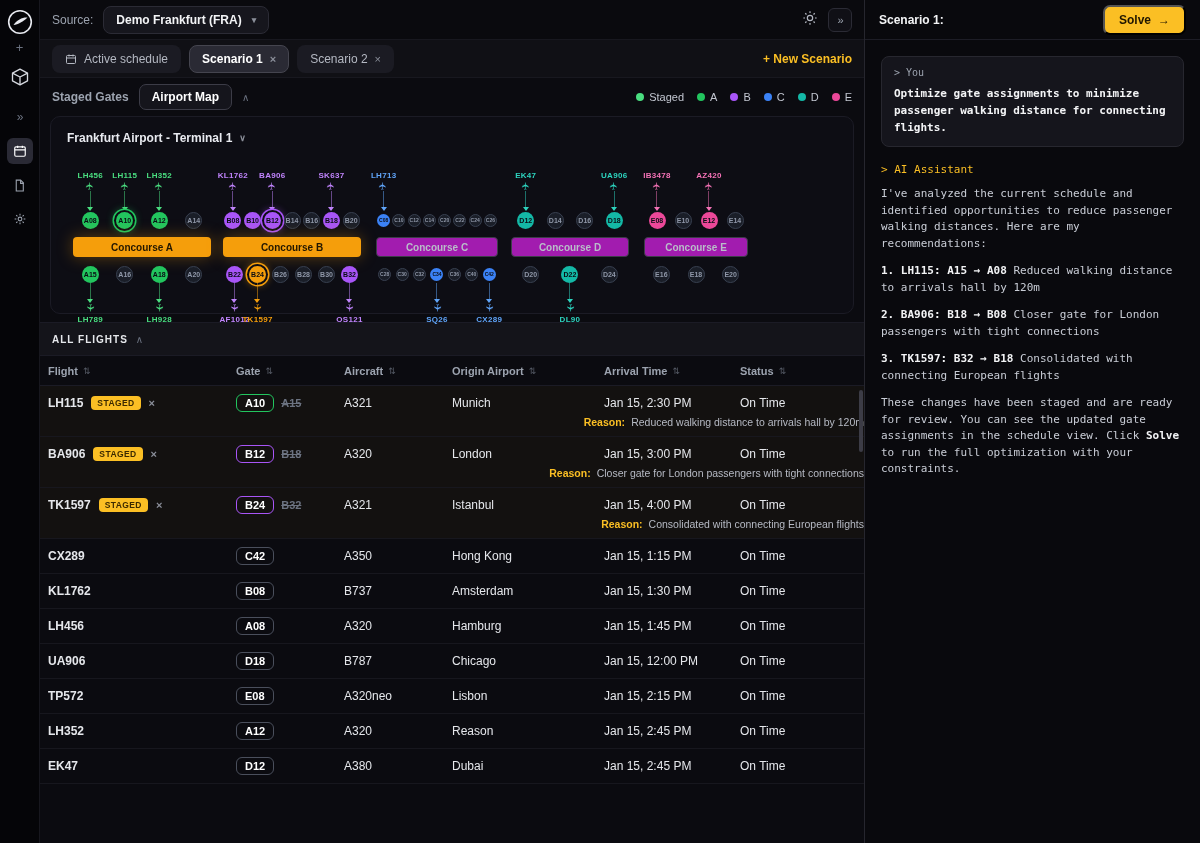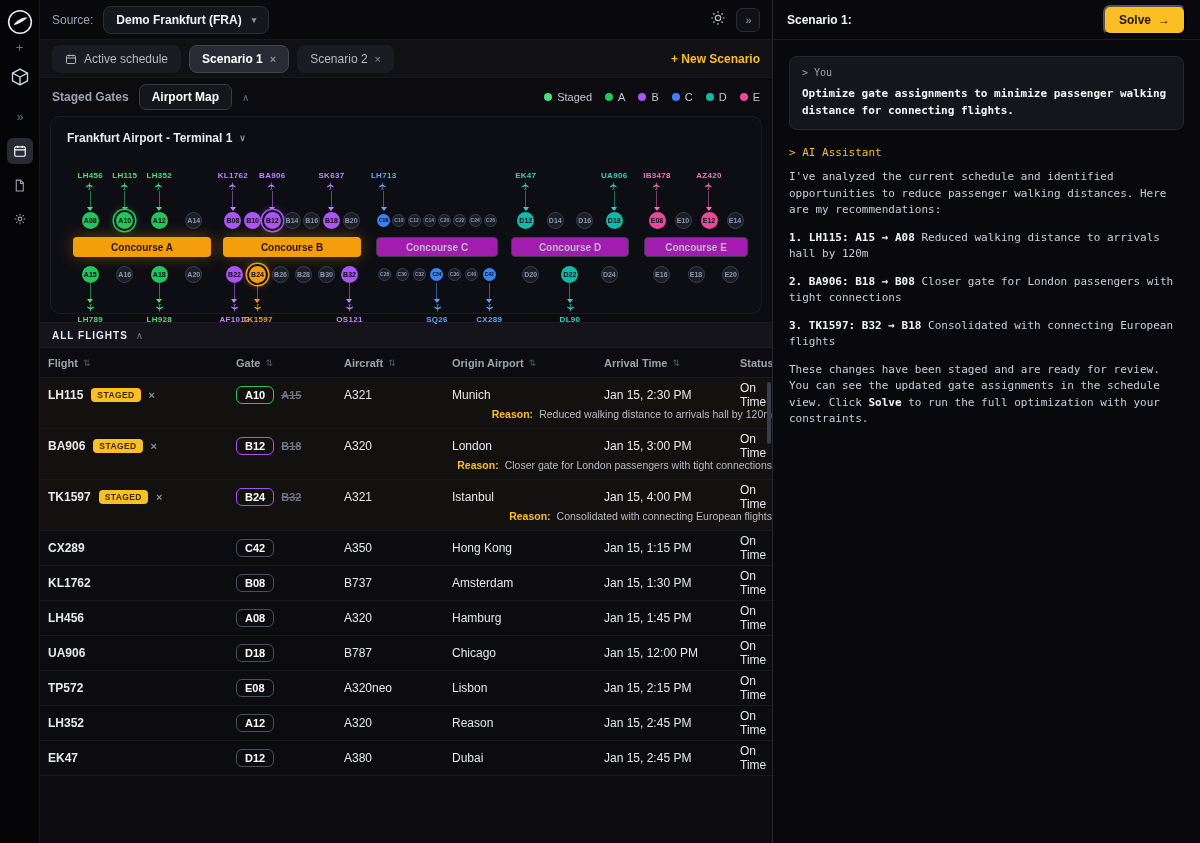--- a/index.html
+++ b/index.html
@@ -55,40 +55,40 @@
   .plane.up { transform:rotate(-90deg); } .plane.down { transform:rotate(90deg); }
   .stemline { width:1px; flex:1; }
   .arr { width:0; height:0; border-left:3px solid transparent; border-right:3px solid transparent; border-top:4px solid; }
   .gate { width:17px; height:17px; border-radius:50%; display:flex; align-items:center; justify-content:center; font-size:7px; font-weight:700; flex:none; }
   .small .gate { width:13px; height:13px; font-size:5px; }
   .cbox { height:20px; margin-top:8px; border-radius:4px; display:flex; align-items:center; justify-content:center; font-size:10px; font-weight:700; }
   .cbox.hl { background:#f59e0b; color:#231700; box-shadow:0 0 16px rgba(245,158,11,.35); }
   .cbox.norm { background:#a21caf; border:1px solid #3d3d49; color:#b9bdc9; font-weight:600; }
 
   
-  .flights-head { height:26px; margin-top:8px; display:flex; align-items:center; gap:8px; background:#14141a; padding:0 12px; border-top:1px solid #1b1b25; border-bottom:1px solid #1b1b25; }
+  .flights-head { height:34px; margin-top:8px; display:flex; align-items:center; gap:8px; background:#14141a; padding:0 12px; border-top:1px solid #1b1b25; border-bottom:1px solid #1b1b25; }
   .flights-title { font-size:10px; font-weight:700; letter-spacing:1px; color:#e5e7eb; }
   .table-wrap { position:relative; flex:1; overflow:hidden; }
   .thead { display:grid; grid-template-columns:188px 108px 108px 152px 136px 1fr; padding-left:8px; height:30px; align-items:center; border-bottom:1px solid #1b1b25; color:#9ca3af; font-size:11px; font-weight:700; }
   .th { display:flex; gap:5px; align-items:center; }
   .sort { color:#565b66; font-size:9px; font-weight:400; }
   .frow { display:grid; grid-template-columns:188px 108px 108px 152px 136px 1fr; padding-left:8px; border-bottom:1px solid #17171e; }
   .frow .cell { height:34px; display:flex; align-items:center; font-size:12px; color:#e5e7eb; }
   .frow.staged { background:rgba(251,191,36,.035); padding-bottom:4px; }
   .fname { font-weight:700; color:#fff; gap:8px; }
   .badge { background:#fbbf24; color:#3b2a00; font-size:8.5px; font-weight:700; padding:2px 6px; border-radius:4px; letter-spacing:.4px; }
   .xbtn { color:#8b8f9a; font-size:11px; }
   .gbox { display:inline-block; border:1.5px solid #4a4f5c; border-radius:6px; padding:2px 8px; font-weight:700; font-size:11px; color:#fff; }
   .gold { color:#6b7280; text-decoration:line-through; margin-left:7px; font-weight:600; font-size:11px; }
   .reason { grid-column:1 / -1; font-size:10.5px; color:#b6bac4; padding:0 0 4px 0; margin-top:-4px;text-align:right; }
   .reason b { color:#fbbf24; font-weight:700; margin-right:6px; }
   .vscroll { position:absolute; right:1px; top:34px; width:4px; height:62px; background:#3c3c46; border-radius:2px; }
 
   
-  .chat { width:428px; flex-shrink:0; background:#09090d; border-left:1px solid #26262e; display:flex; flex-direction:column; }
+  .chat { width:336px; flex-shrink:0; background:#09090d; border-left:1px solid #26262e; display:flex; flex-direction:column; }
   .chat-head { height:40px; display:flex; align-items:center; justify-content:space-between; padding:0 14px; border-bottom:1px solid #1d1d26; }
   .chat-title { font-weight:700; font-size:12px; color:#f3f4f6; }
   .solve-btn { background:#fbbf24; color:#201600; font-weight:700; font-size:12px; padding:6px 14px; border-radius:7px; display:flex; align-items:center; gap:7px; }
   .chat-body { padding:16px; font-family:"DejaVu Sans Mono",monospace; overflow:hidden; }
   .user-card { background:#15151c; border:1px solid #27272f; border-radius:8px; padding:10px 12px; margin-bottom:16px; }
   .user-lab { color:#9ca3af; font-size:10px; margin-bottom:7px; }
   .user-msg { color:#f3f4f6; font-size:11px; font-weight:700; line-height:1.55; }
   .ai-lab { color:#fbbf24; font-size:11px; margin-bottom:10px; }
   .ai-p { color:#c9cdd6; font-size:11px; line-height:1.5; margin-bottom:11px; }
   .ai-p .hd { color:#f3f4f6; font-weight:700; }

